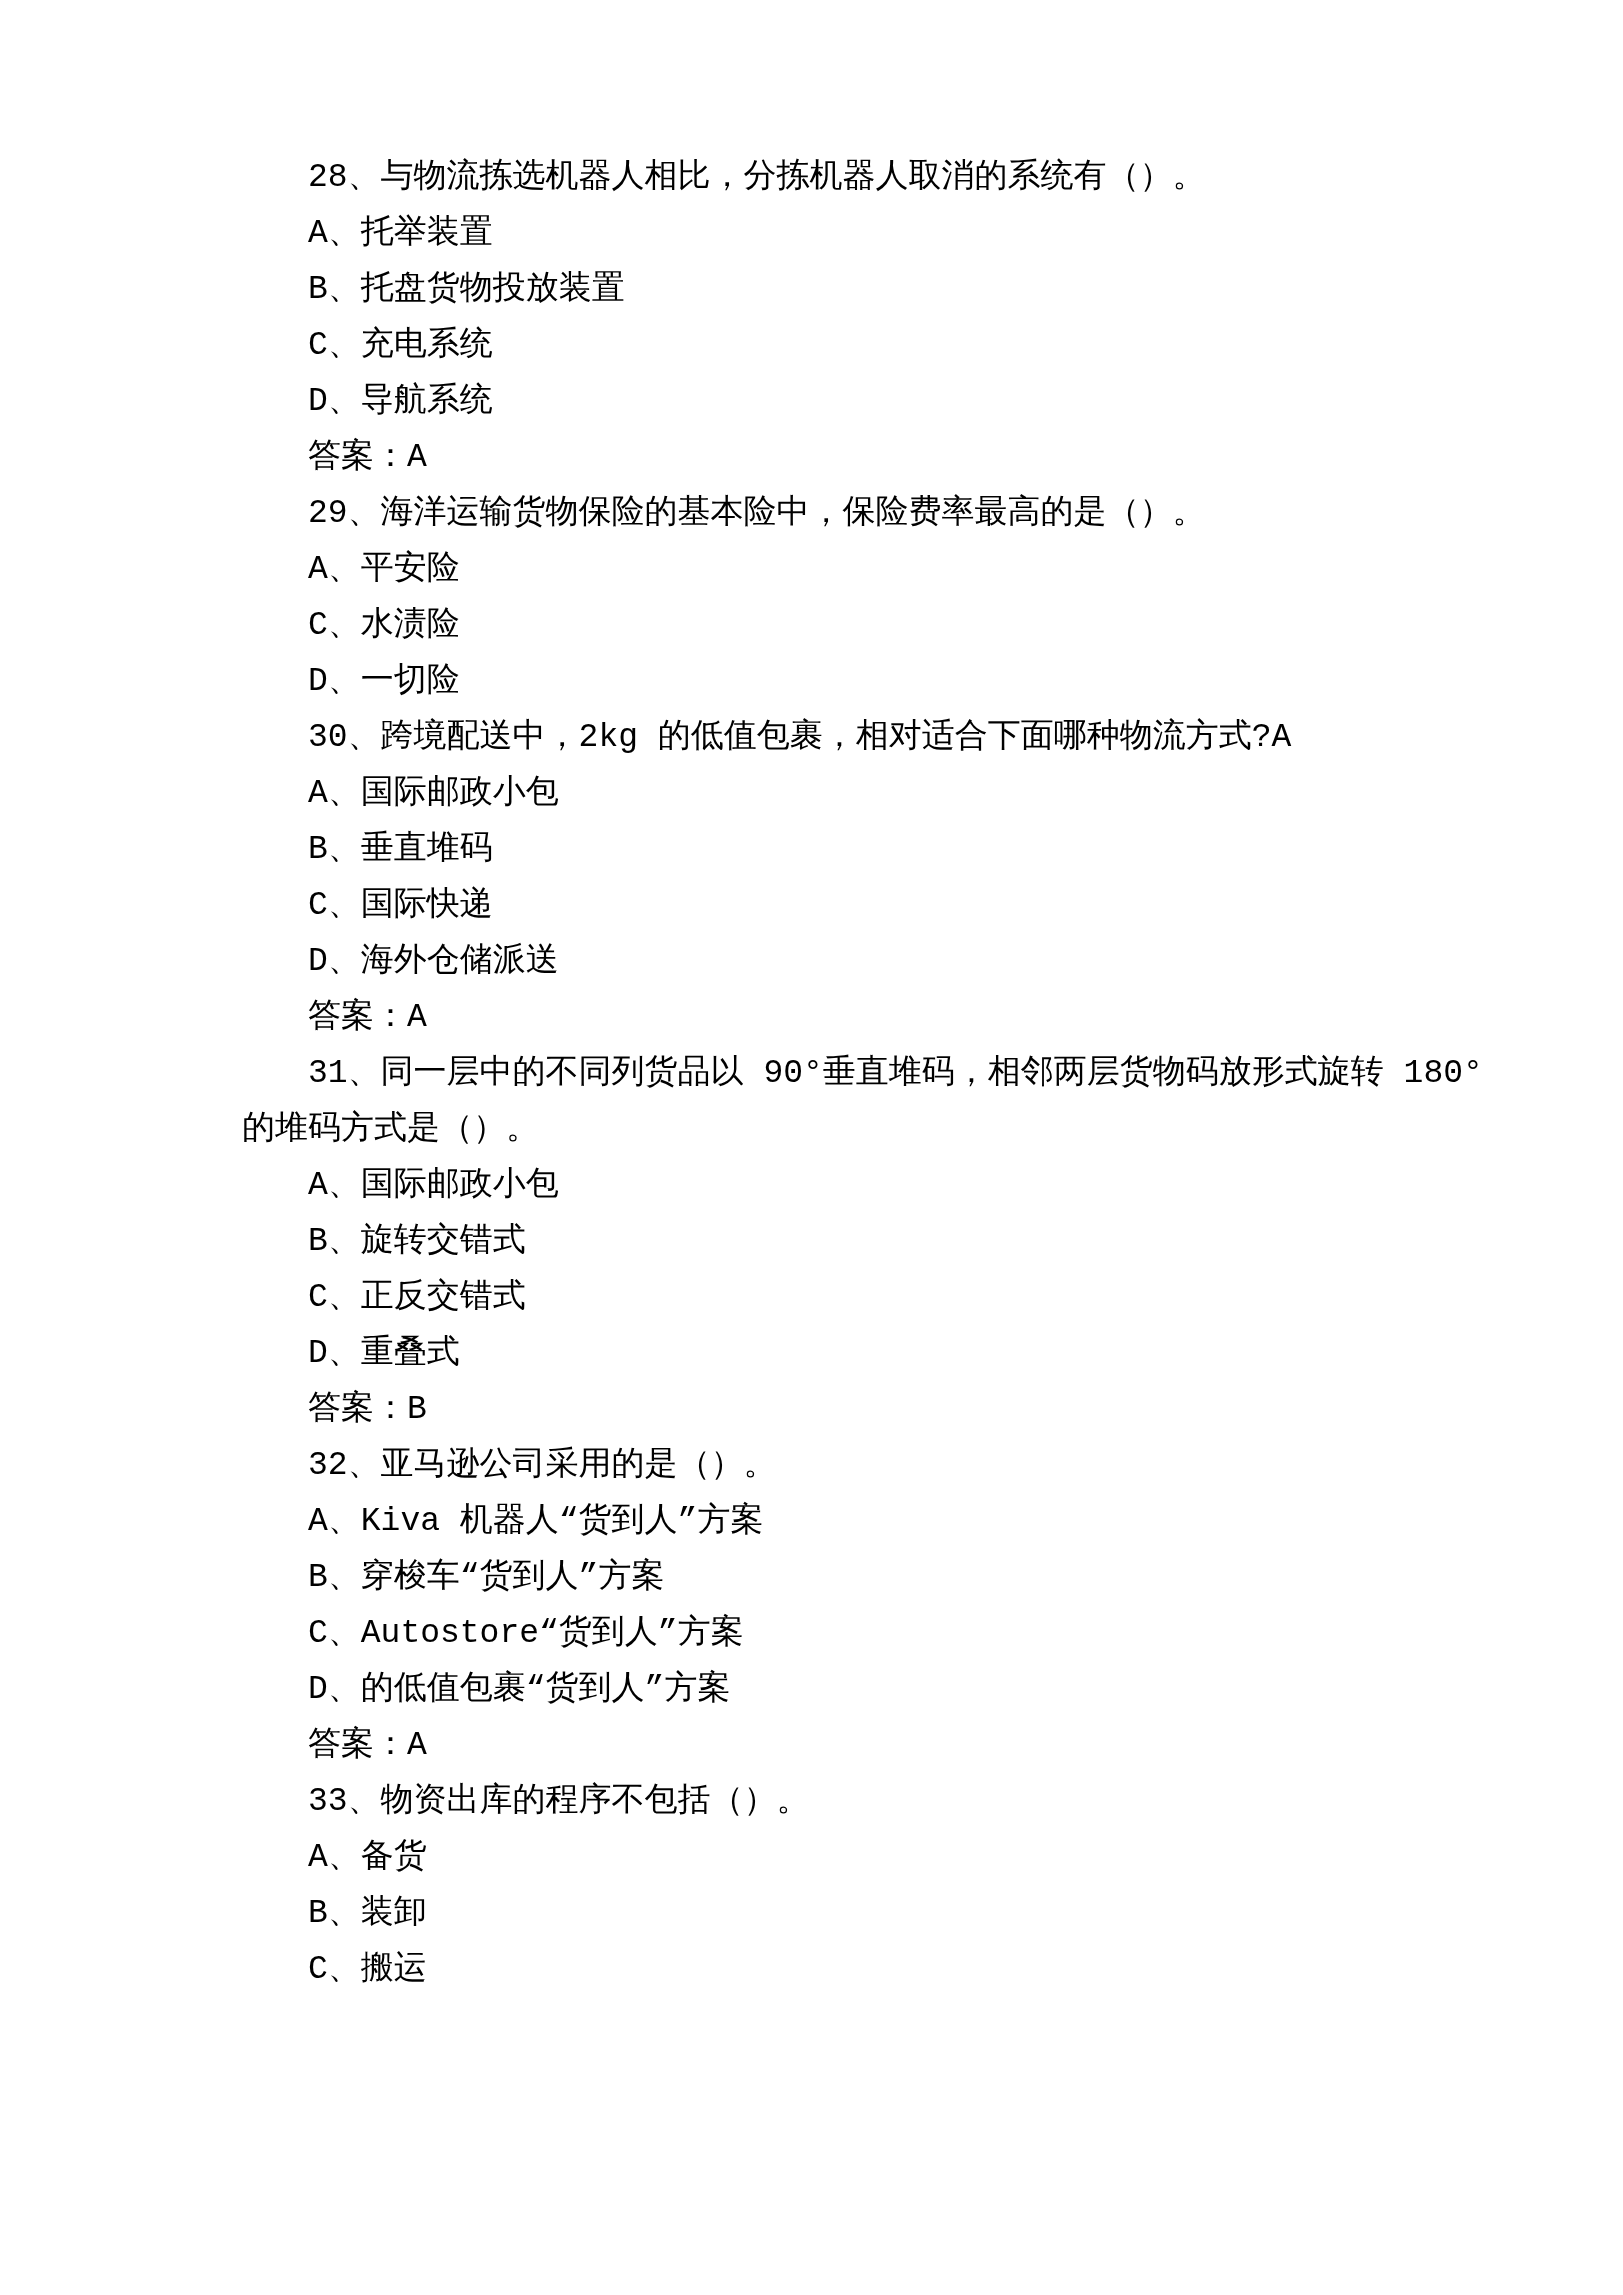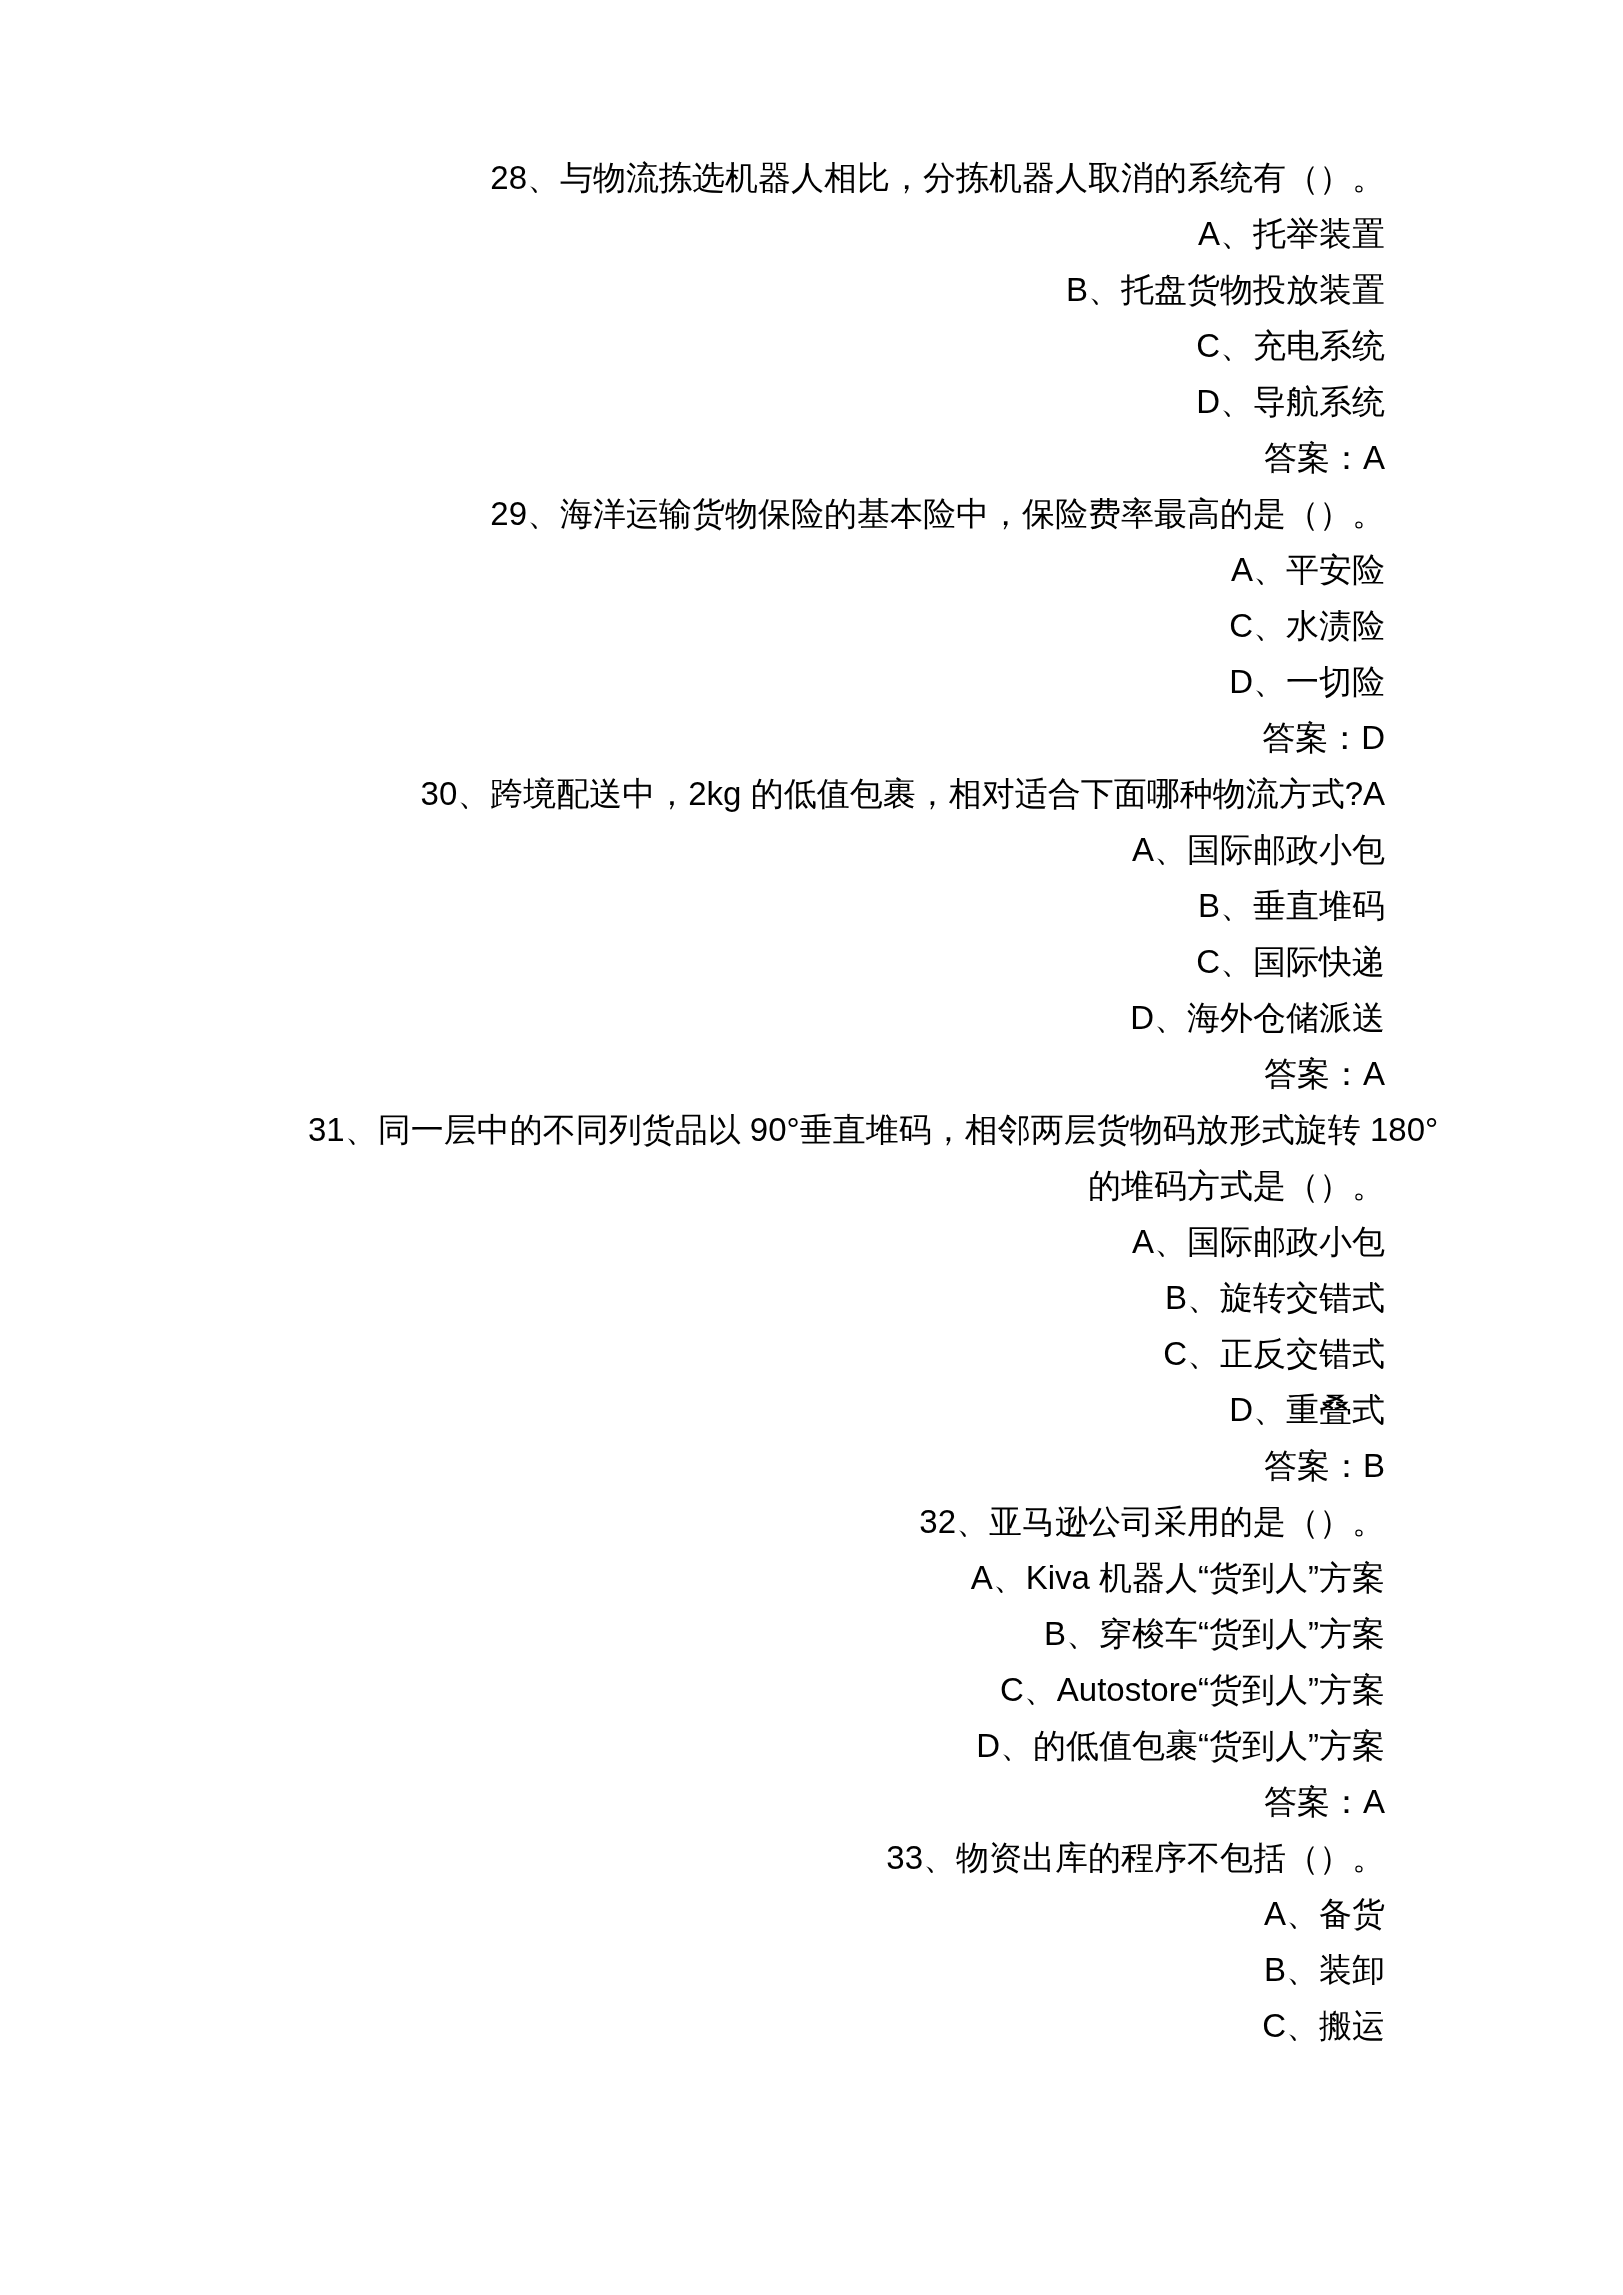--- a/index.html
+++ b/index.html
@@ -12,23 +12,22 @@
     width: 1623px;
     height: 2295px;
     background: #ffffff;
     overflow: hidden;
   }
   .content {
     position: absolute;
     left: 242px;
     top: 150px;
     width: 1143px;
-    font-family: Liberation Sans, sans-serif;
+    font-family: Liberation Mono, monospace;
     color: #000000;
-    text-align: right;
   }
   .line {
     margin: 0;
     padding: 0;
     font-size: 33px;
     line-height: 56px;
     text-indent: 66px;
     white-space: nowrap;
     font-weight: 400;
   }
@@ -49,21 +48,20 @@
       <p class="line">C、充电系统</p>
       <p class="line">D、导航系统</p>
       <p class="line">答案：A</p>
     </section>
 
     <section>
       <p class="line">29、海洋运输货物保险的基本险中，保险费率最高的是（）。</p>
       <p class="line">A、平安险</p>
       <p class="line">C、水渍险</p>
       <p class="line">D、一切险</p>
-      <p class="line">答案：D</p>
     </section>
 
     <section>
       <p class="line">30、跨境配送中，2kg 的低值包裹，相对适合下面哪种物流方式?A</p>
       <p class="line">A、国际邮政小包</p>
       <p class="line">B、垂直堆码</p>
       <p class="line">C、国际快递</p>
       <p class="line">D、海外仓储派送</p>
       <p class="line">答案：A</p>
     </section>

